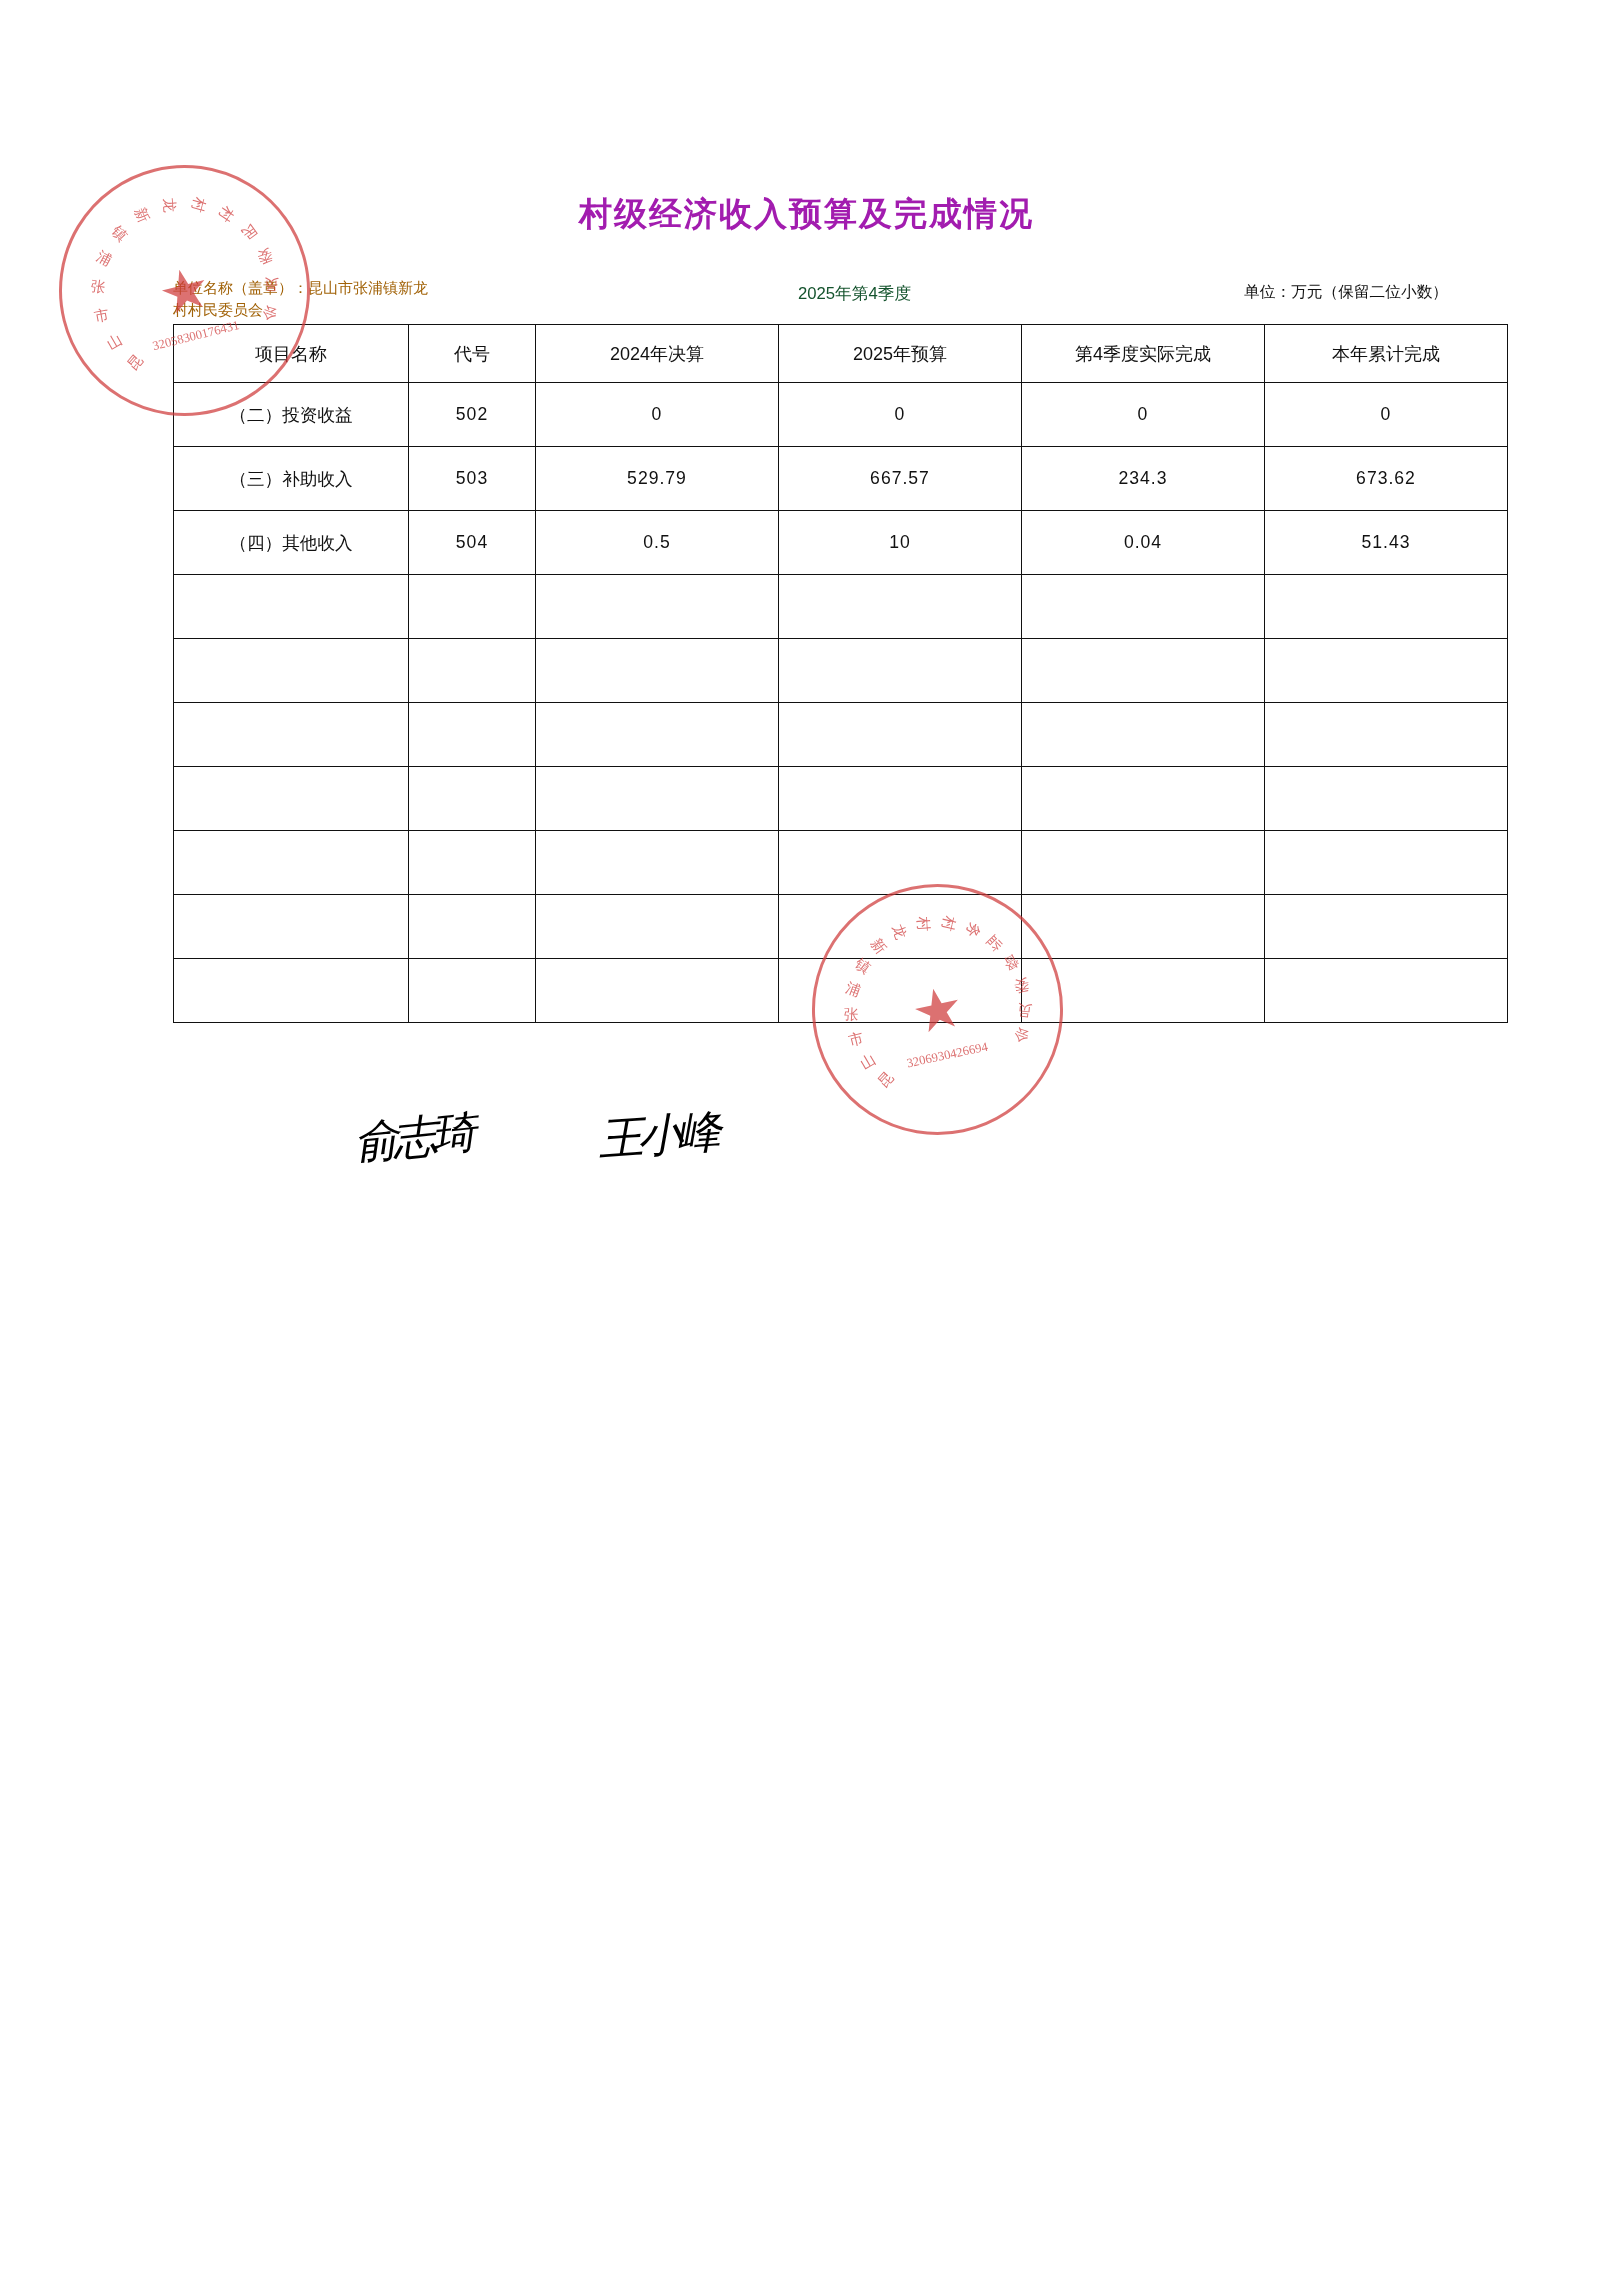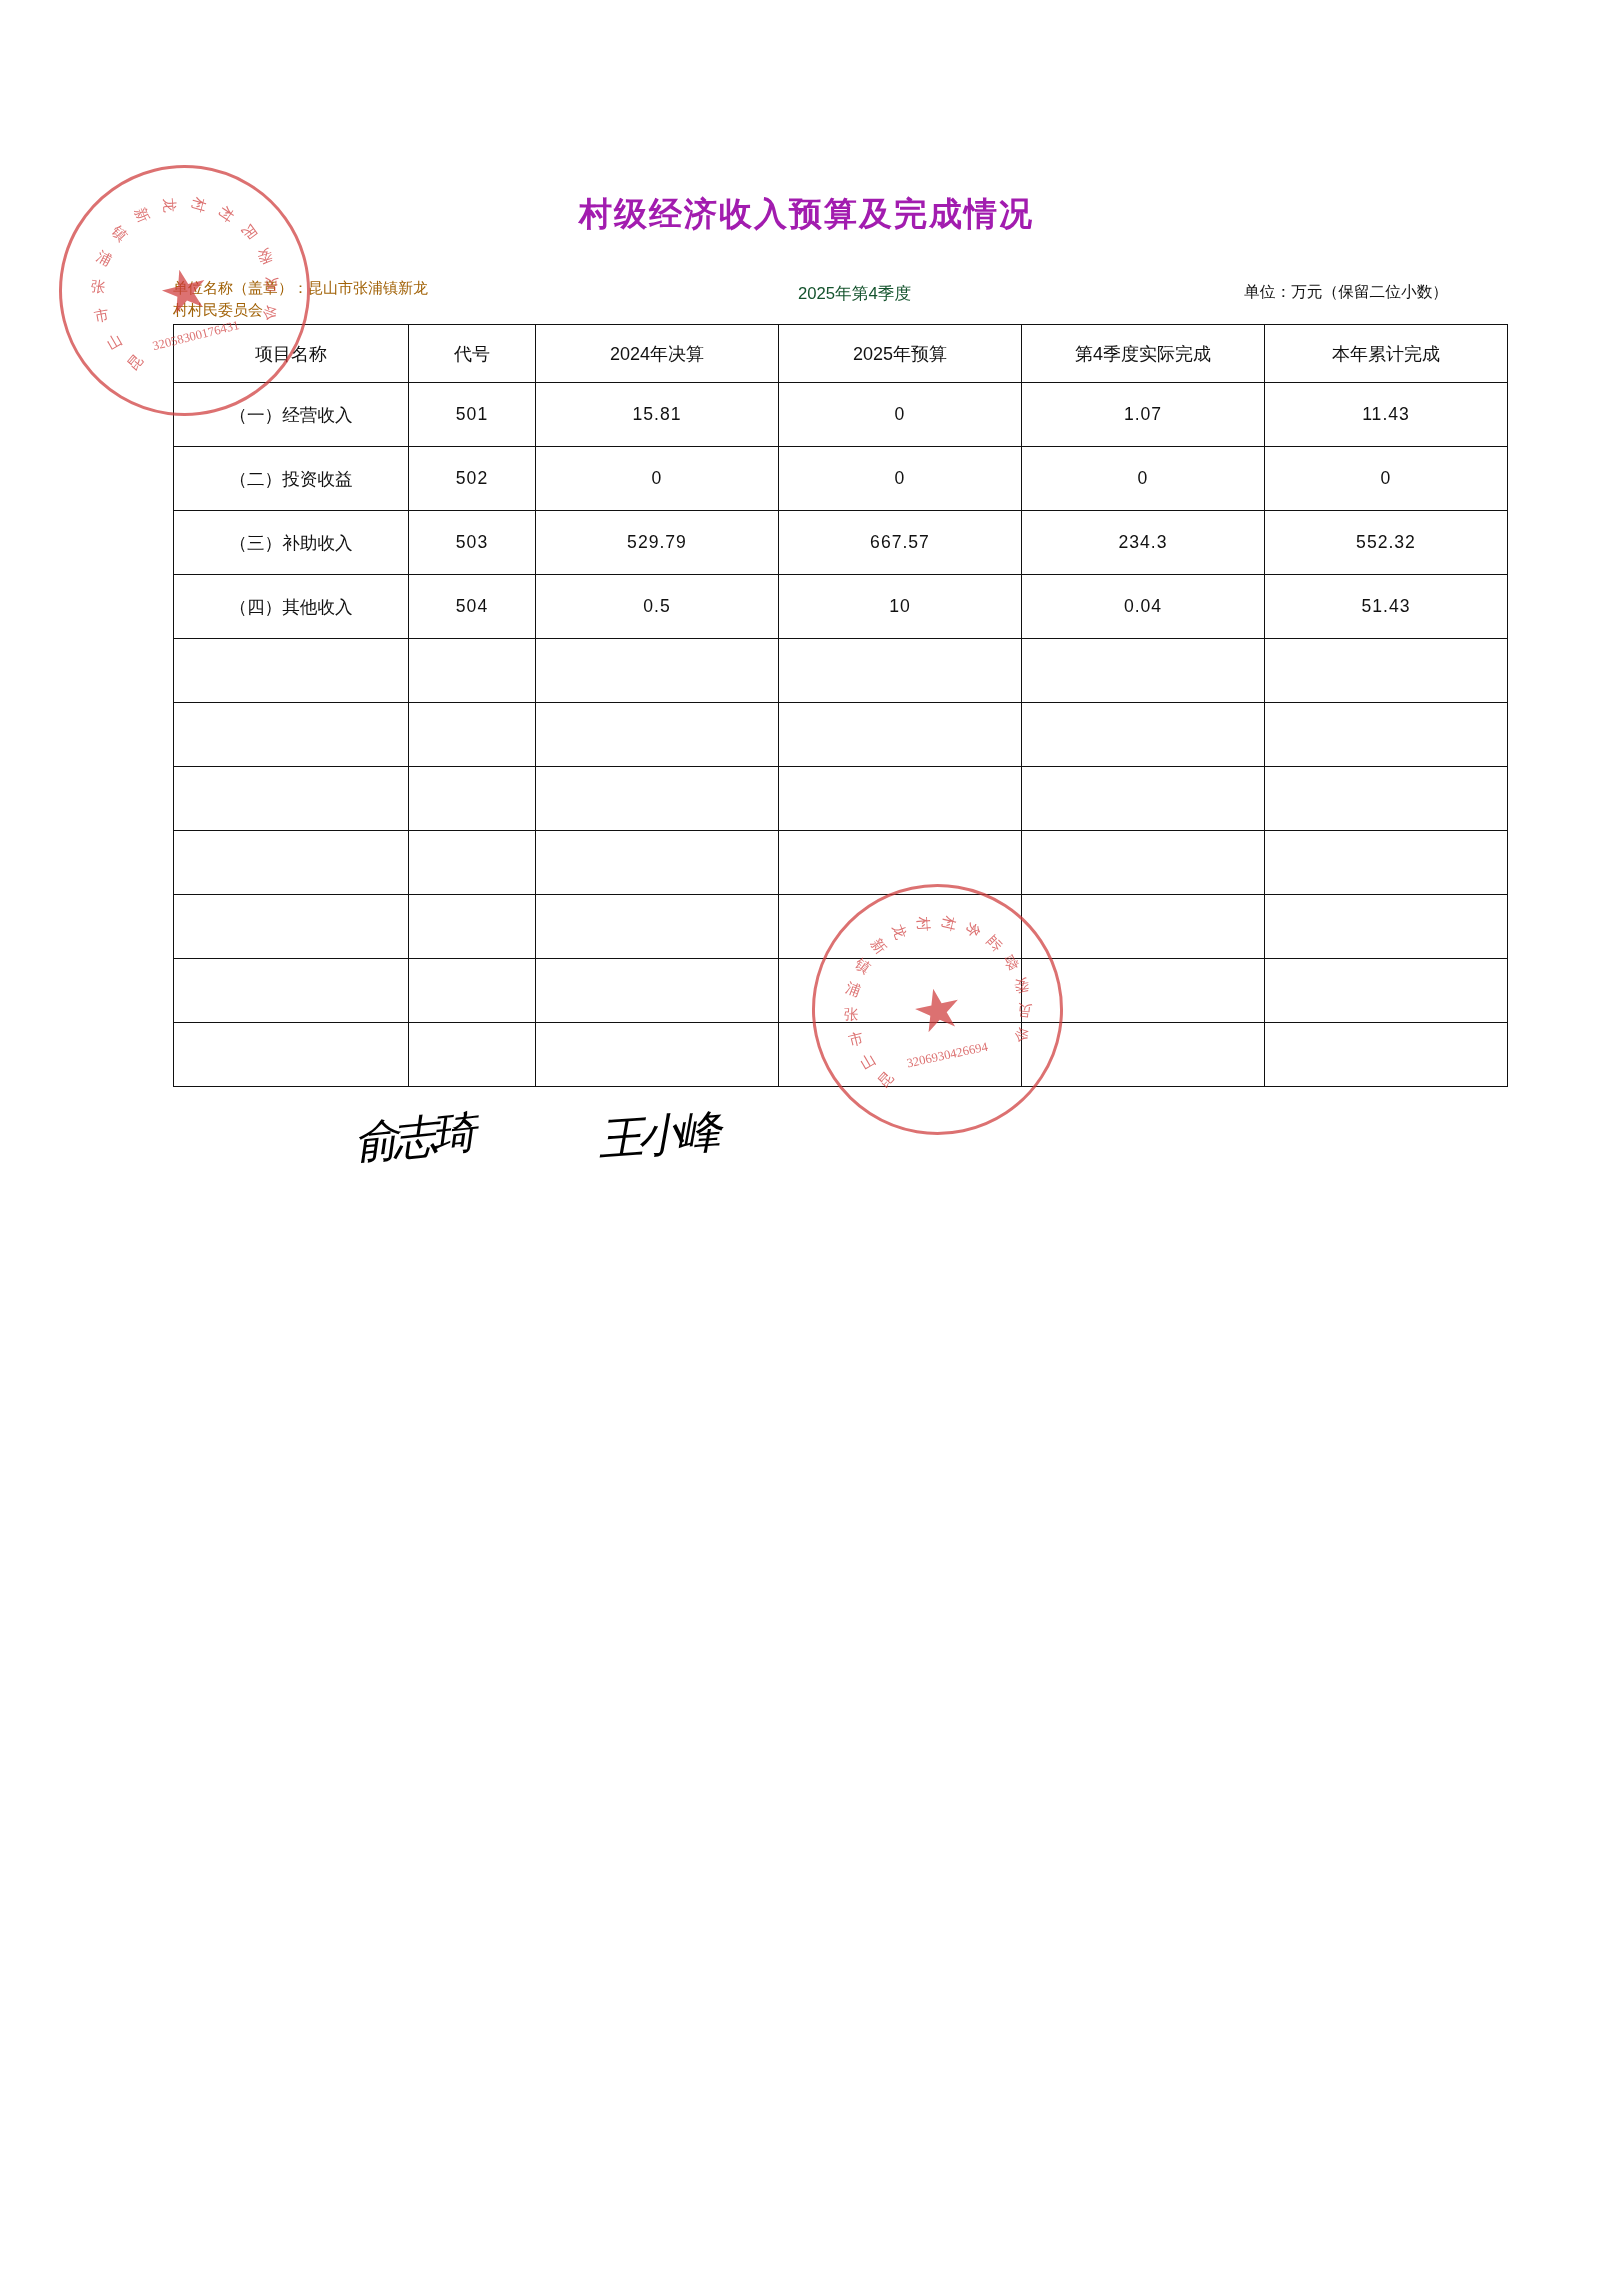--- a/index.html
+++ b/index.html
@@ -205,42 +205,34 @@
         <th>项目名称</th>
         <th>代号</th>
         <th>2024年决算</th>
         <th>2025年预算</th>
         <th>第4季度实际完成</th>
         <th>本年累计完成</th>
       </tr>
     </thead>
     <tbody>
       <tr>
-        <td class="cell-name">（一）经营收入</td>
-        <td class="num">501</td>
-        <td class="num">15.81</td>
-        <td class="num">0</td>
-        <td class="num">1.07</td>
-        <td class="num">11.43</td>
-      </tr>
-      <tr>
         <td class="cell-name">（二）投资收益</td>
         <td class="num">502</td>
         <td class="num">0</td>
         <td class="num">0</td>
         <td class="num">0</td>
         <td class="num">0</td>
       </tr>
       <tr>
         <td class="cell-name">（三）补助收入</td>
         <td class="num">503</td>
         <td class="num">529.79</td>
         <td class="num">667.57</td>
         <td class="num">234.3</td>
-        <td class="num">552.32</td>
+        <td class="num">673.62</td>
       </tr>
       <tr>
         <td class="cell-name">（四）其他收入</td>
         <td class="num">504</td>
         <td class="num">0.5</td>
         <td class="num">10</td>
         <td class="num">0.04</td>
         <td class="num">51.43</td>
       </tr>
       <tr>

